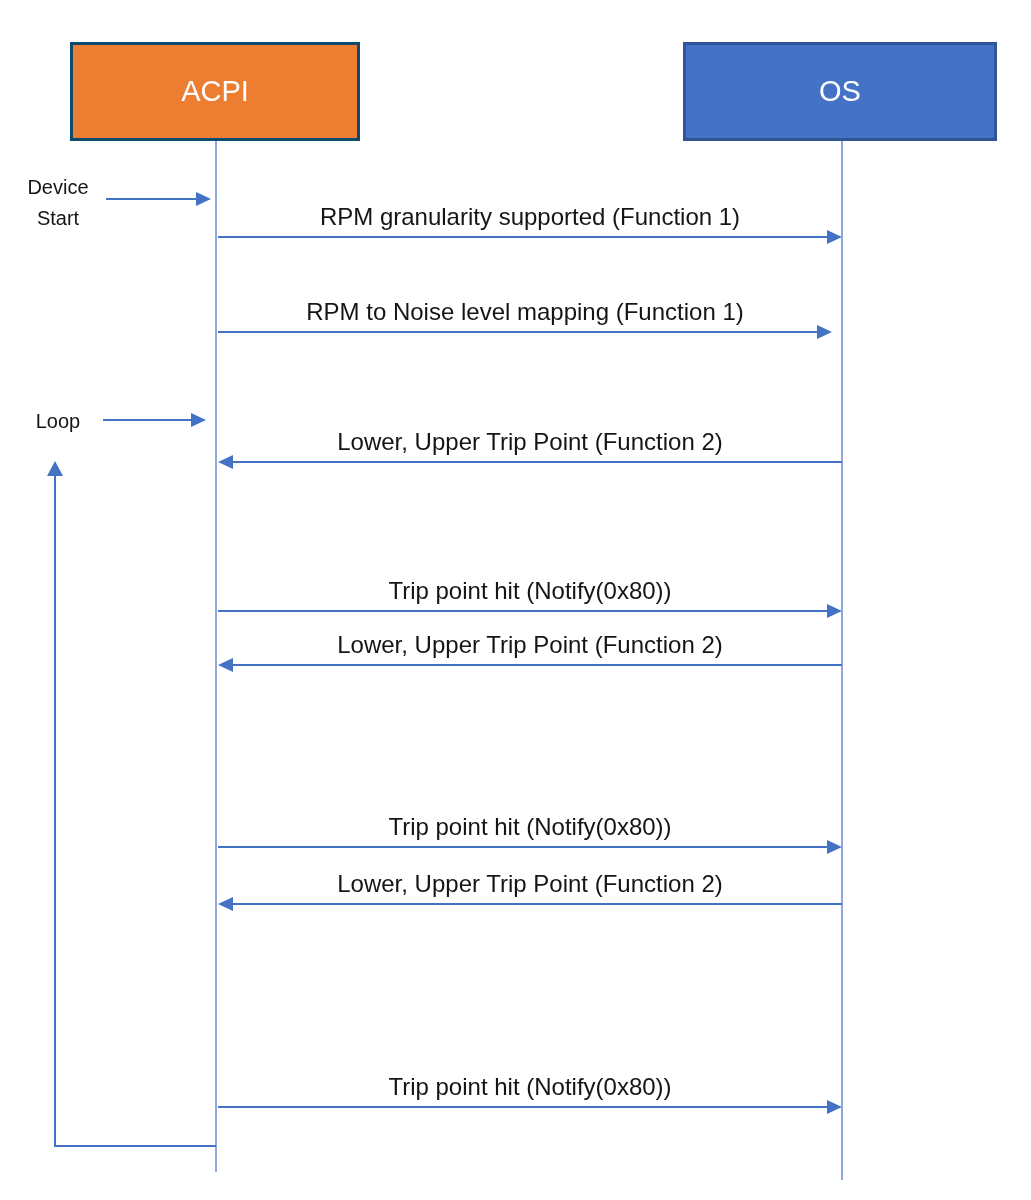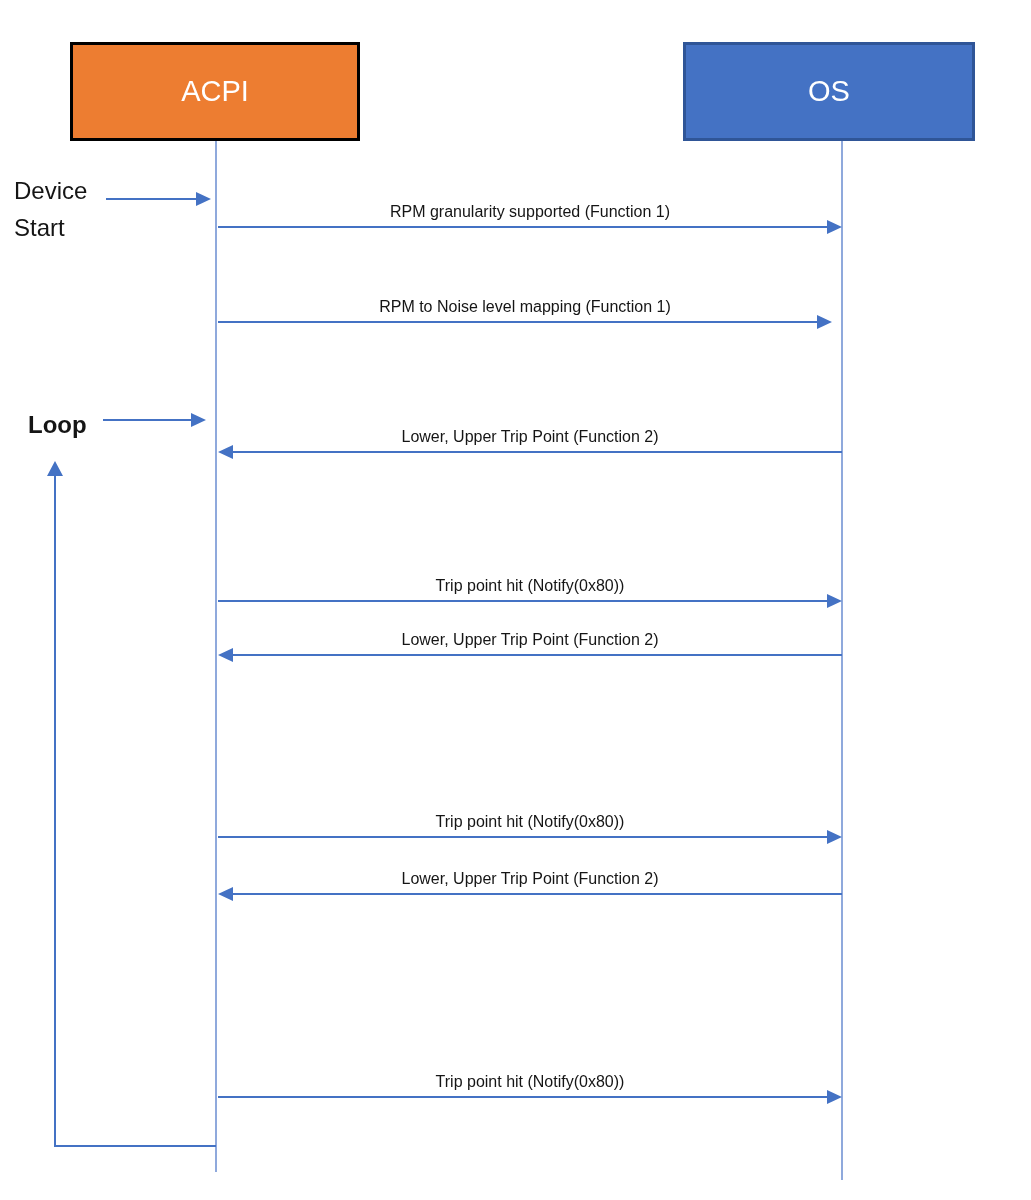--- a/index.html
+++ b/index.html
@@ -28,25 +28,25 @@
     justify-content: center;
     color: #ffffff;
     font-size: 29px;
     line-height: 1.62;
     text-align: center;
   }
   .actor.acpi {
     left: 70px;
     width: 290px;
     background: #ED7D31;
-    border: 3px solid #000000;
+    border: 3px solid #0c4a6e;
   }
   .actor.os {
     left: 683px;
-    width: 292px;
+    width: 314px;
     background: #4472C4;
     border: 3px solid #2F5597;
     justify-content: center;
   }
 
   
   .lifeline {
     position: absolute;
     width: 2px;
     background: #8FA9DC;
@@ -55,21 +55,21 @@
   .lifeline.osl { left: 841px; top: 141px; height: 1039px; }
 
   
   .msg {
     position: absolute;
     left: 218px;
     width: 624px;
   }
   .msg-label {
     text-align: center;
-    font-size: 16px;
+    font-size: 24px;
     color: #151515;
     margin-bottom: 5px;
     white-space: nowrap;
   }
   .msg-line {
     position: relative;
     height: 2px;
     background: #4472C4;
   }
   .msg-right .msg-line { margin-right: 15px; }
@@ -92,27 +92,27 @@
     width: 0; height: 0;
     border-top: 7px solid transparent;
     border-bottom: 7px solid transparent;
     border-right: 15px solid #4472C4;
   }
   .msg.short { width: 614px; }
 
   
   .side-label {
     position: absolute;
-    font-size: 24px;
+    font-size: 20px;
     color: #151515;
-    text-align: left;
+    text-align: center;
     line-height: 1.55;
   }
   .side-label.device { left: 14px; top: 172px; width: 88px; }
-  .side-label.loop   { left: 28px; top: 406px; width: 60px; font-weight: bold; }
+  .side-label.loop   { left: 28px; top: 406px; width: 60px; }
   .side-arrow {
     position: absolute;
     height: 2px;
     background: #4472C4;
   }
   .side-arrow::after {
     content: "";
     position: absolute;
     right: -15px;
     top: -6px;

